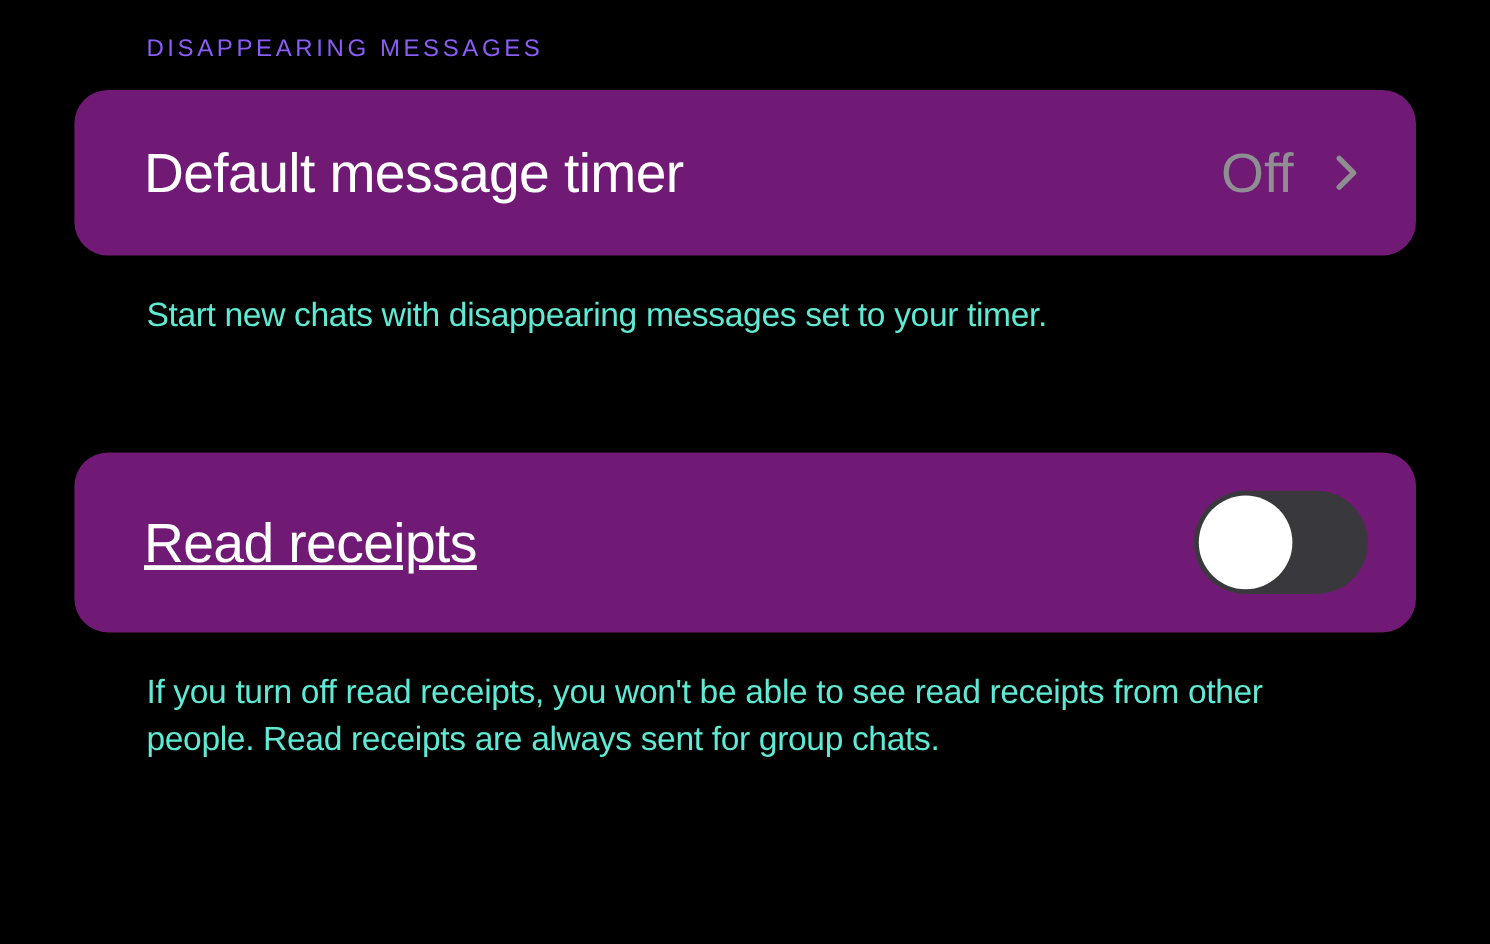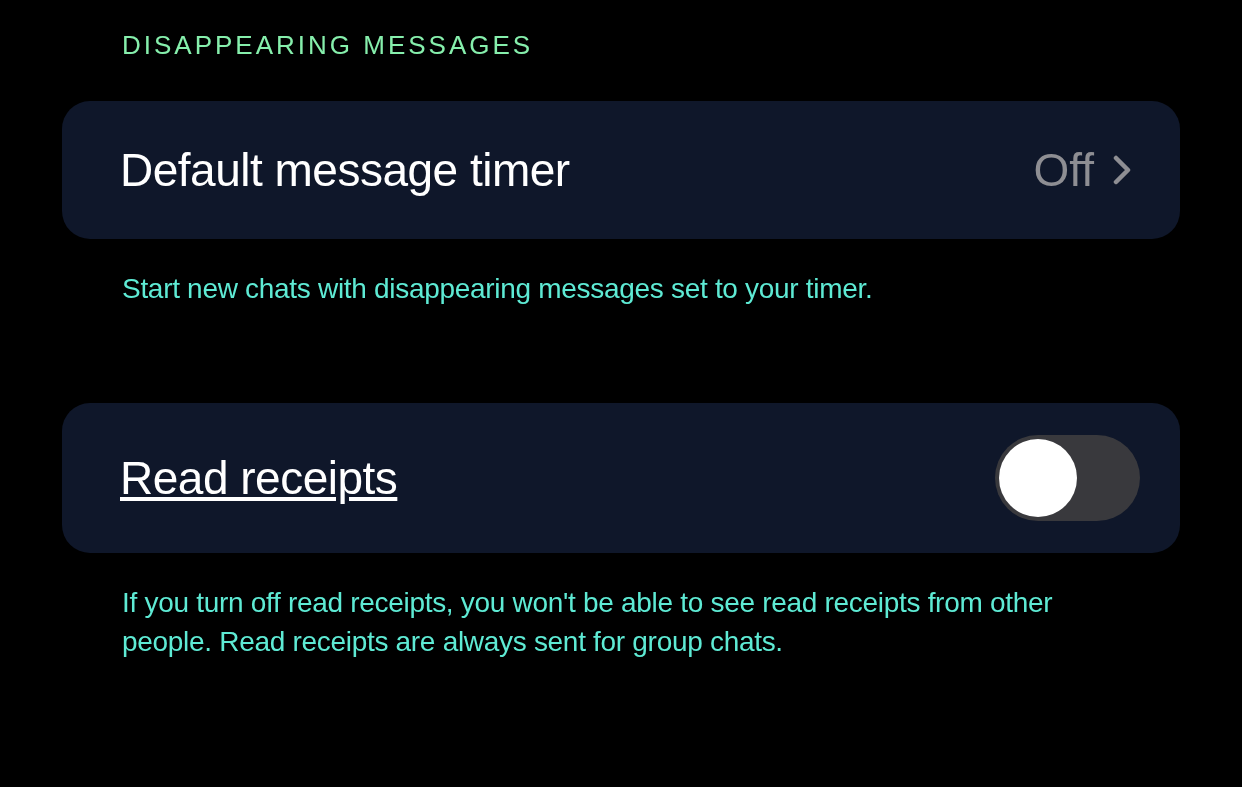--- a/index.html
+++ b/index.html
@@ -15,49 +15,49 @@
       font-family: -apple-system, BlinkMacSystemFont, "Helvetica Neue", sans-serif;
       color: #ffffff;
       overflow: hidden;
     }
     
     .container {
       padding: 30px 62px 0 62px;
     }
     
     .section-header {
-      color: #86efac;
-      font-size: 26px;
+      color: #8b5cf6;
+      font-size: 20px;
       font-weight: 400;
       letter-spacing: 3px;
       text-transform: uppercase;
       padding-left: 60px;
-      margin-bottom: 40px;
+      margin-bottom: 22px;
     }
     
     .card {
-      background-color: #0f172a;
+      background-color: #701a75;
       border-radius: 28px;
       padding: 42px 48px 42px 58px;
       display: flex;
       align-items: center;
       justify-content: space-between;
     }
     
     .card-label {
       color: #ffffff;
       font-size: 46px;
       font-weight: 400;
       letter-spacing: -0.5px;
     }
     
     .card-right {
       display: flex;
       align-items: center;
-      gap: 18px;
+      gap: 34px;
     }
     
     .card-value {
       color: #8e8e93;
       font-size: 46px;
       font-weight: 400;
     }
     
     .chevron {
       width: 20px;

